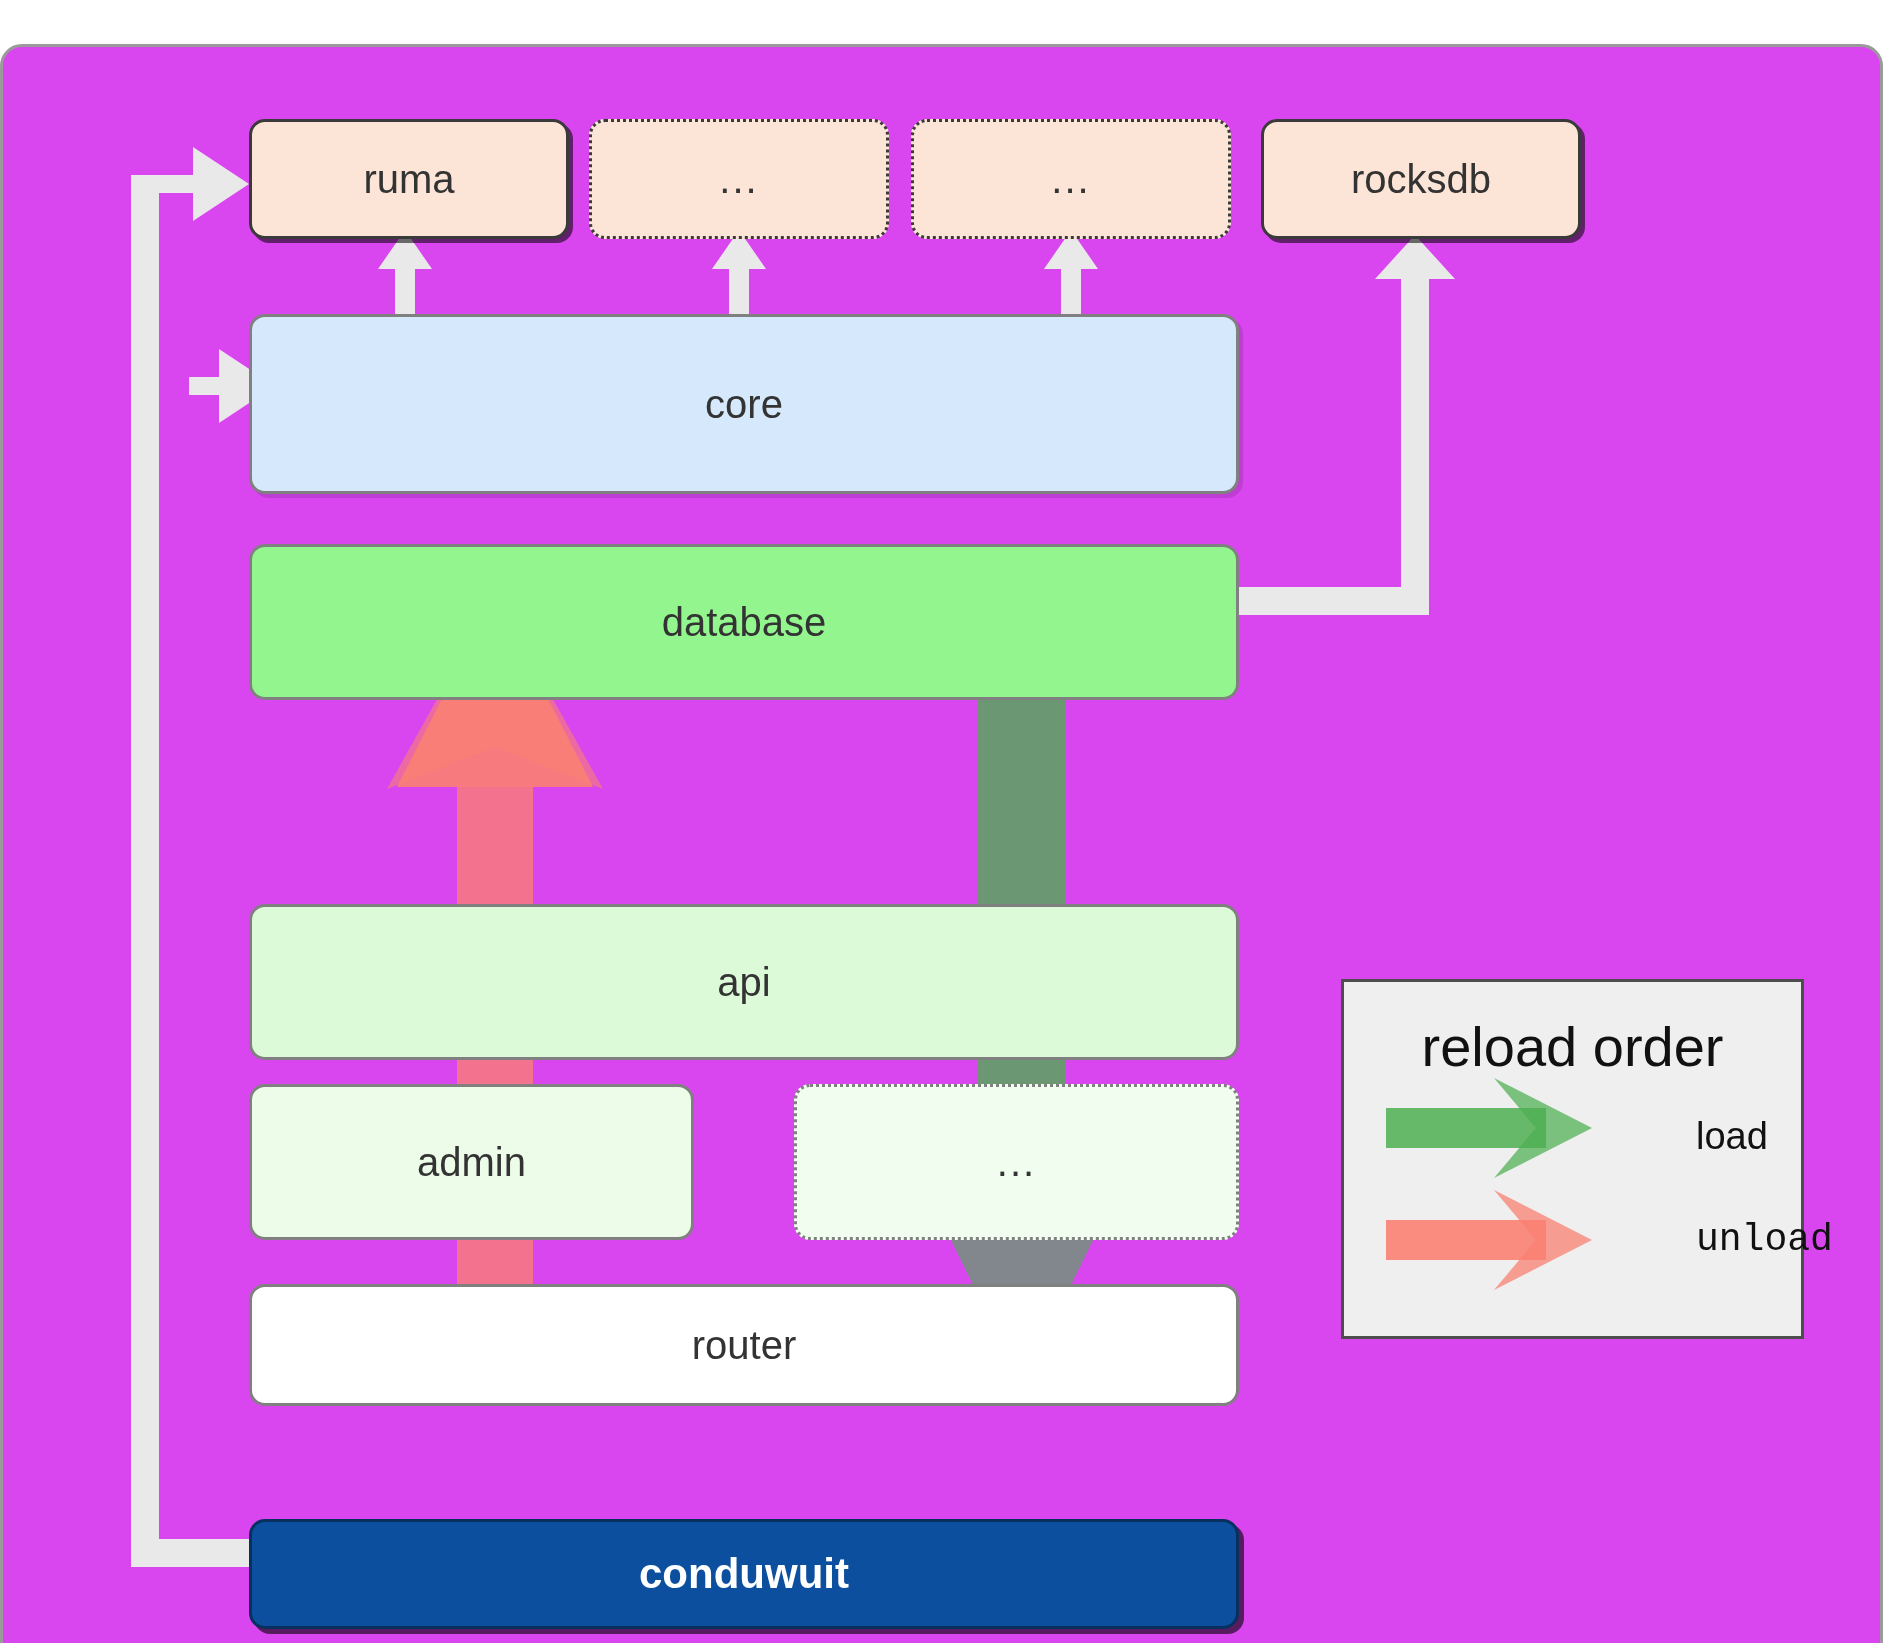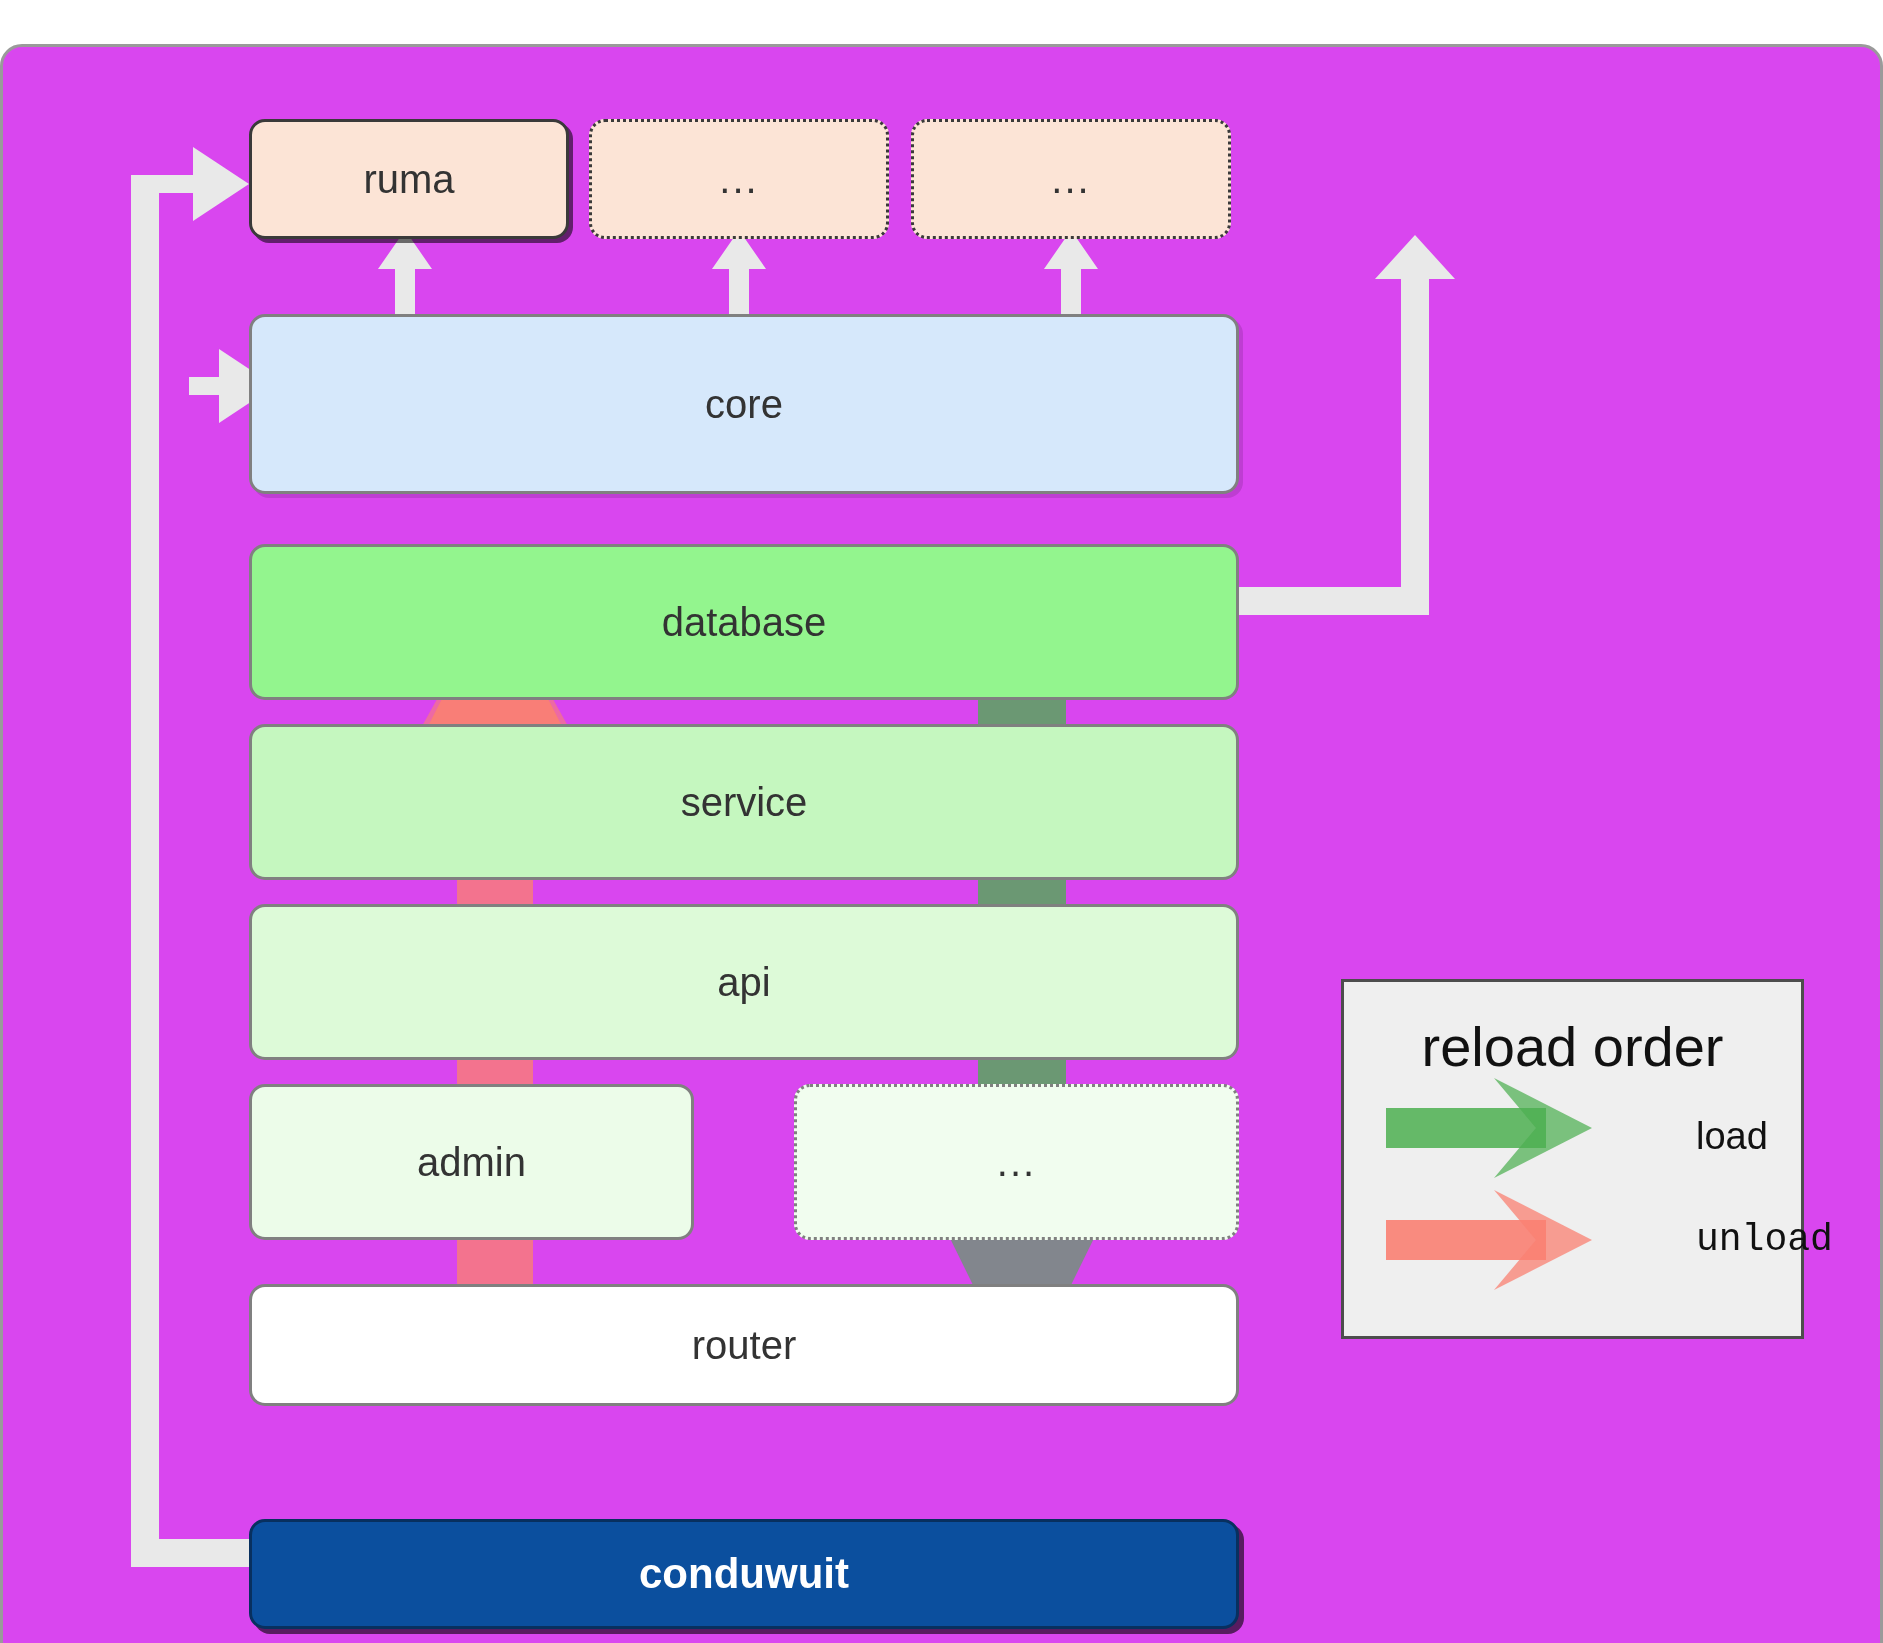--- a/index.html
+++ b/index.html
@@ -169,32 +169,32 @@
 
   <div class="node dep shadow" style="left:246px; width:320px;">
     <span class="lbl">ruma</span>
   </div>
   <div class="node dep dotted" style="left:586px; width:300px;">
     <span class="lbl ellipsis">...</span>
   </div>
   <div class="node dep dotted" style="left:908px; width:320px;">
     <span class="lbl ellipsis">...</span>
   </div>
+  <div class="node dep shadow" style="left:1258px; width:320px;">
+    <span class="lbl">rocksdb</span>
+  </div>
 
   <div class="node core">
     <span class="lbl">core</span>
   </div>
 
   <div class="node layer" style="top:497px; background:#93f58e;">
     <span class="lbl">database</span>
   </div>
 
-  <div class="node layer" style="top:677px; background:#c5f7bf;">
-    <span class="lbl">service</span>
-  </div>
 
   <div class="node layer" style="top:857px; background:#ddfad8;">
     <span class="lbl">api</span>
   </div>
 
   <div class="node layer" style="top:1037px; left:246px; width:445px; background:#ecfce9;">
     <span class="lbl">admin</span>
   </div>
 
   <div class="node layer dotted" style="top:1037px; left:791px; width:445px; background:#f1fdef;">

